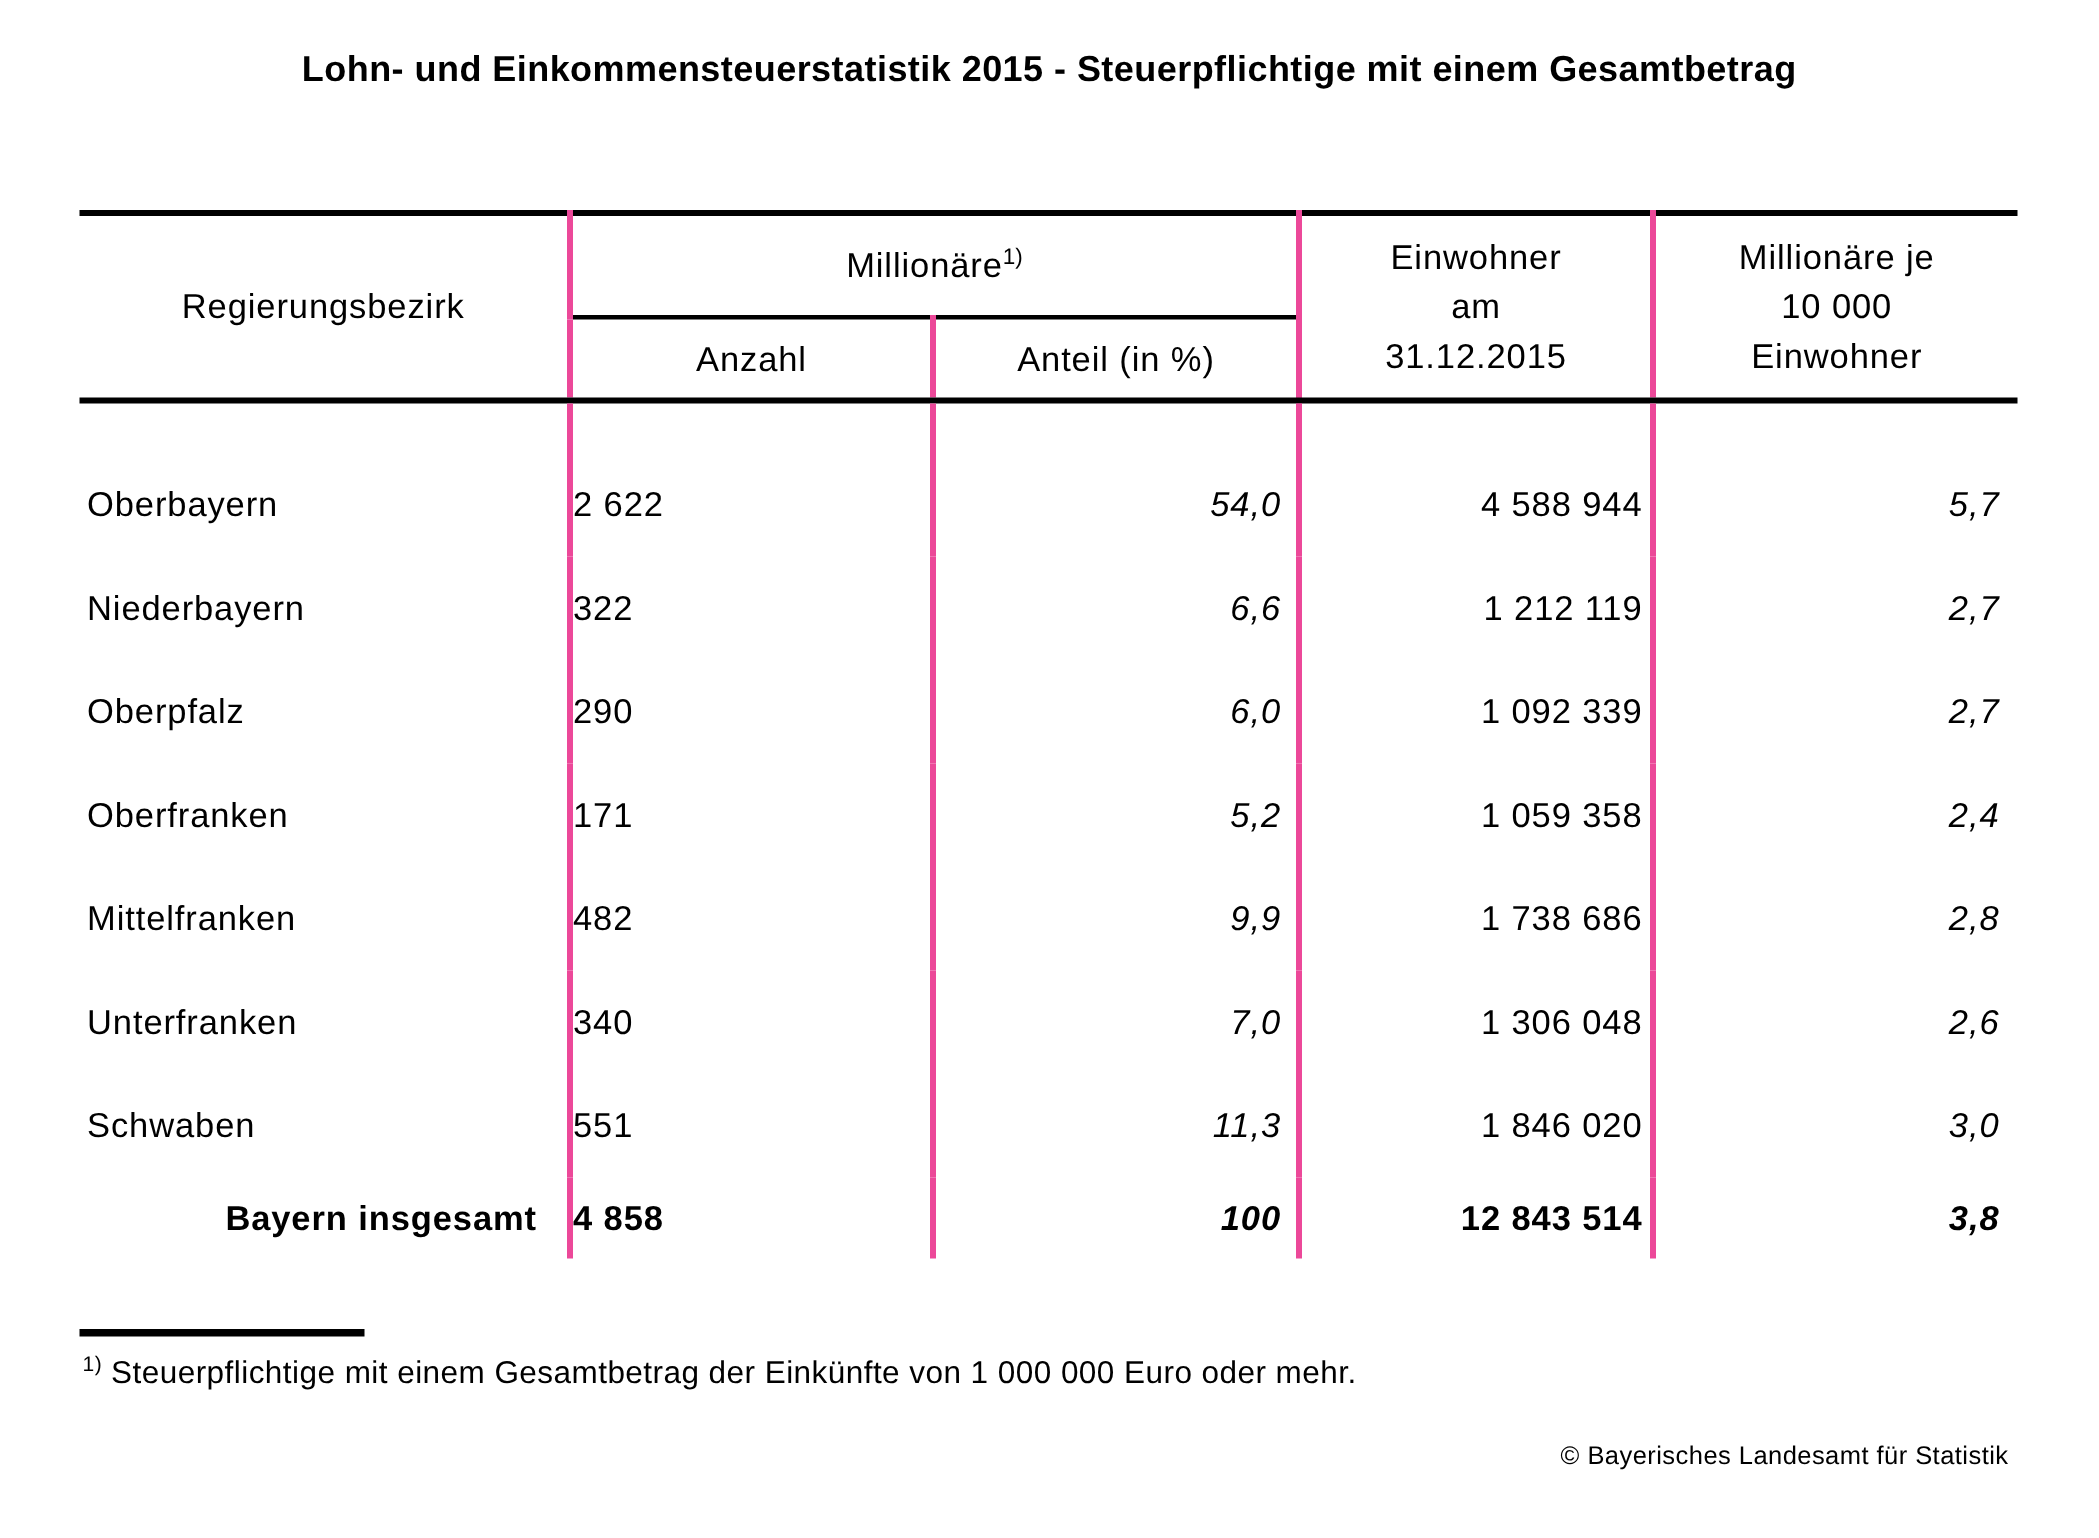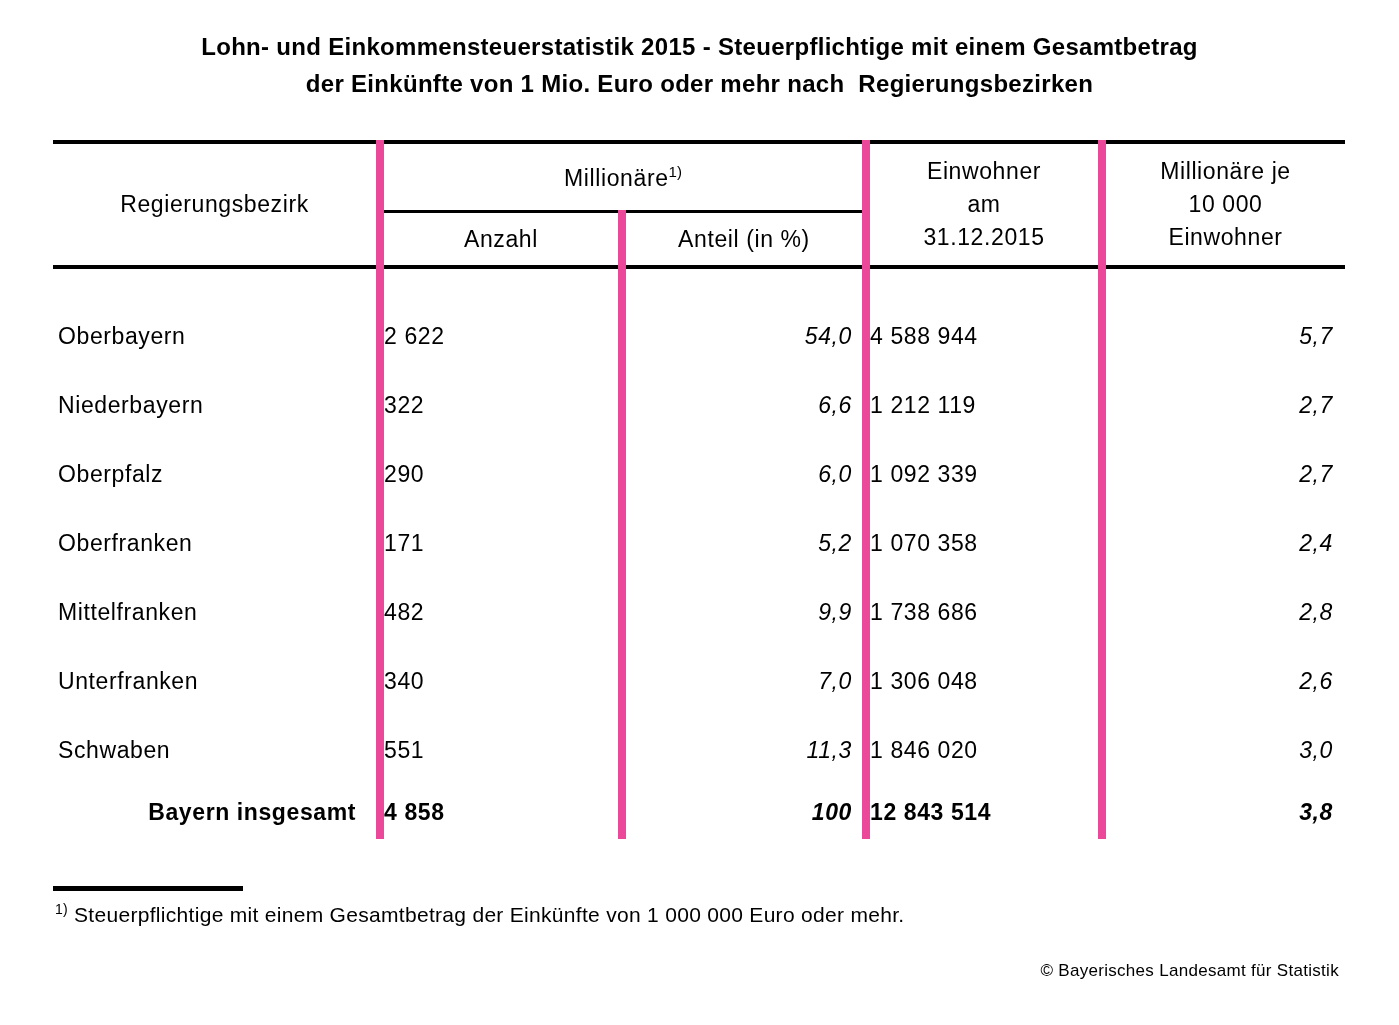--- a/index.html
+++ b/index.html
@@ -37,35 +37,35 @@
     font-size: 23px;
     letter-spacing: 0.6px;
   }
   .tbl th {
     font-weight: normal;
     text-align: center;
     vertical-align: middle;
     padding: 0;
   }
   .tbl td { padding: 0; vertical-align: middle; }
-  .vline { border-left: 8px solid #ec4899; }
+  .vline { border-left: 4px solid #ec4899; }
   .hb { border-bottom: 4px solid #000; }
   .mill-h { border-bottom: 3px solid #000; height: 66px; }
   .r2 th { height: 52px; }
   .hdr-multiline { line-height: 33px; }
   sup.marker { font-size: 15px; letter-spacing: 0; }
 
   .spacer td { height: 33px; }
   .data-row td { height: 69px; }
   .total-row td { height: 54px; font-weight: bold; }
 
   td.region   { text-align: left;  padding-left: 5px; }
   td.anzahl   { text-align: left; padding-right: 5px; }
   td.anteil   { text-align: right; padding-right: 10px; font-style: italic; }
-  td.einwohner{ text-align: left; padding-right: 5px; }
+  td.einwohner{ text-align: right; padding-right: 5px; }
   td.je       { text-align: right; padding-right: 12px; font-style: italic; margin-left: 28px; }
   .total-row td.region { text-align: right; padding-right: 20px; padding-left: 0; }
 
   
   .fn-rule {
     position: absolute;
     left: 53px; top: 886px;
     width: 190px; height: 5px;
     background: #000000;
   }
@@ -87,21 +87,20 @@
     text-align: right;
   }
 </style>
 </head>
 <body>
 
 <div class="page">
 
   <div class="title">
     <div>Lohn- und Einkommensteuerstatistik 2015 - Steuerpflichtige mit einem Gesamtbetrag</div>
-    <div>der Einkünfte von 1 Mio. Euro oder mehr nach  Regierungsbezirken</div>
   </div>
 
   <table class="tbl">
     <colgroup>
       <col style="width:327px">
       <col style="width:242px">
       <col style="width:244px">
       <col style="width:236px">
       <col style="width:243px">
     </colgroup>
@@ -155,21 +154,21 @@
         <td class="anzahl vline">290</td>
         <td class="anteil vline">6,0</td>
         <td class="einwohner vline">1 092 339</td>
         <td class="je vline">2,7</td>
       </tr>
 
       <tr class="data-row">
         <td class="region">Oberfranken</td>
         <td class="anzahl vline">171</td>
         <td class="anteil vline">5,2</td>
-        <td class="einwohner vline">1 070 358</td>
+        <td class="einwohner vline">1 059 358</td>
         <td class="je vline">2,4</td>
       </tr>
 
       <tr class="data-row">
         <td class="region">Mittelfranken</td>
         <td class="anzahl vline">482</td>
         <td class="anteil vline">9,9</td>
         <td class="einwohner vline">1 738 686</td>
         <td class="je vline">2,8</td>
       </tr>

